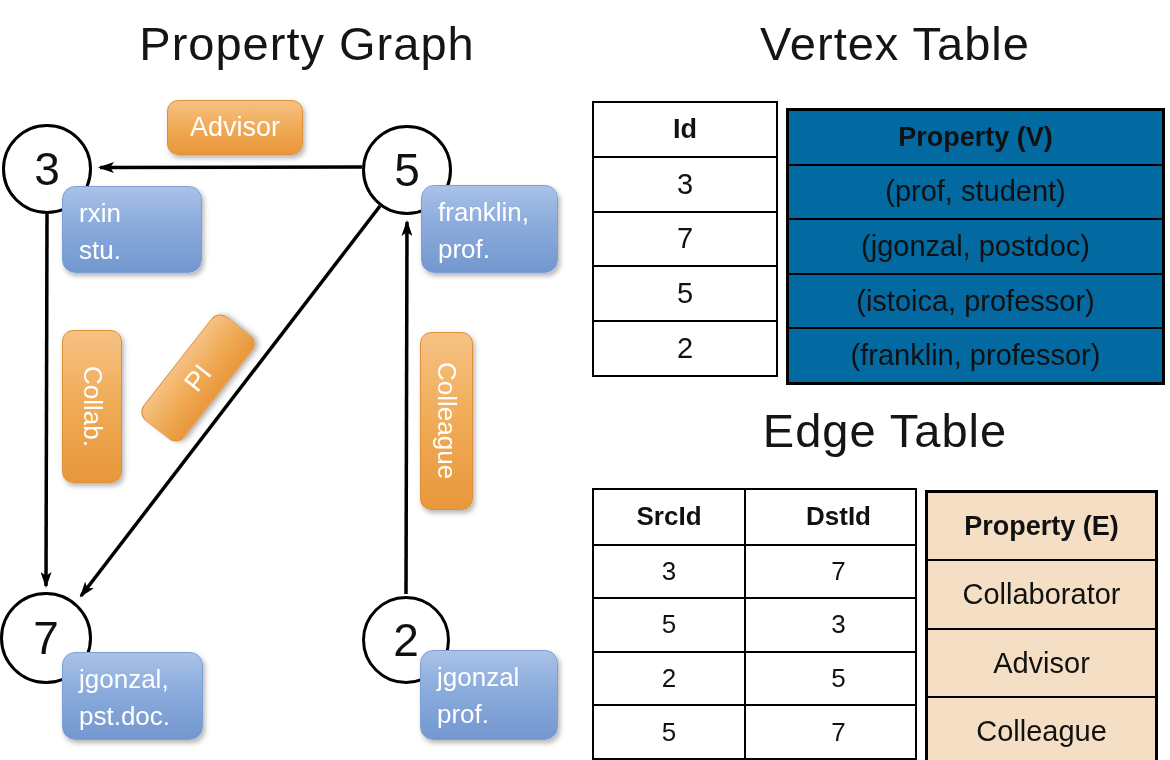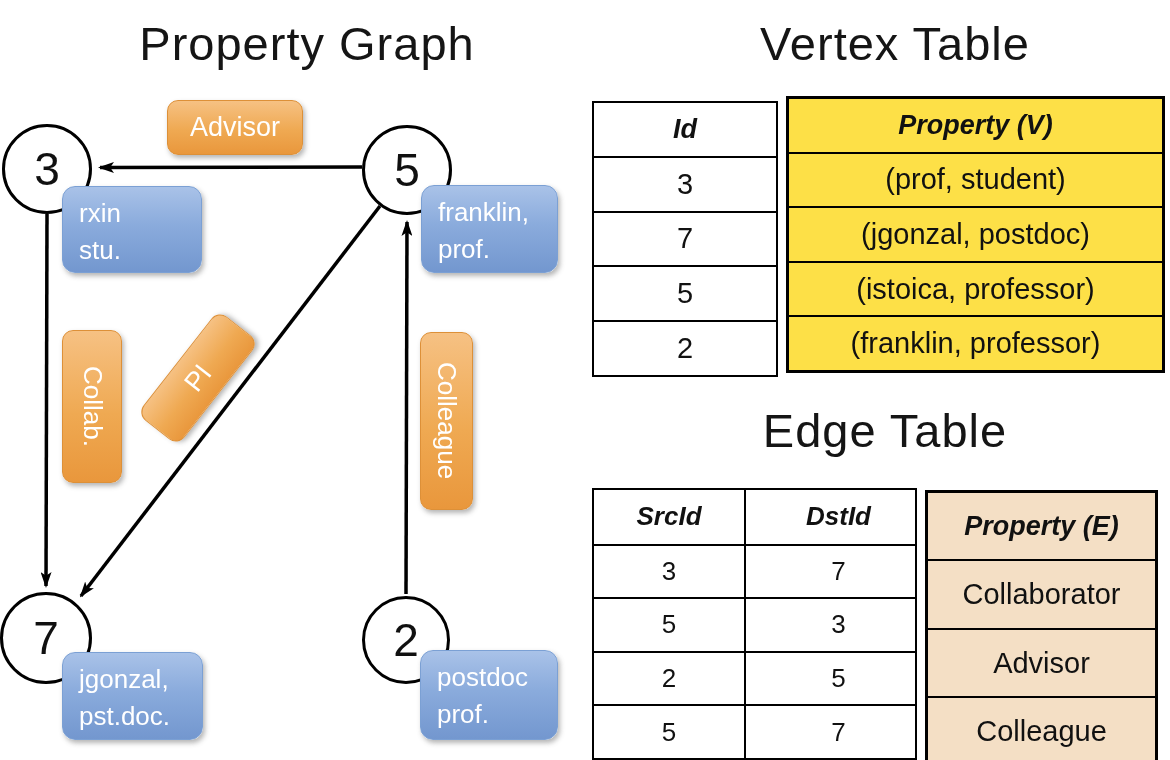--- a/index.html
+++ b/index.html
@@ -60,21 +60,21 @@
   }
   .tbl-thin{border:2px solid #000;background:#fff;}
   .tbl-thick{border:3px solid #000;}
   .trow{
     flex:1;
     display:flex;align-items:center;justify-content:center;
     font-size:29px;
     box-sizing:border-box;
   }
   .trow + .trow{border-top:2px solid #000;}
-  .thead{font-weight:bold;font-size:27px;font-style:italic;}
+  .thead{font-weight:bold;font-size:27px;}
   .grid2{
     position:absolute;
     box-sizing:border-box;
     border:2px solid #000;background:#fff;
     display:grid;
     grid-template-columns:150px 1fr;
     grid-template-rows:repeat(5,1fr);
   }
   .gcell{
     display:flex;align-items:center;justify-content:center;
@@ -135,36 +135,36 @@
   </div>
   <div class="vlabel" style="left:421px;top:185px;width:137px;height:88px;">
     <div>franklin,</div>
     <div>prof.</div>
   </div>
   <div class="vlabel" style="left:62px;top:652px;width:141px;height:88px;">
     <div>jgonzal,</div>
     <div>pst.doc.</div>
   </div>
   <div class="vlabel" style="left:420px;top:650px;width:138px;height:90px;">
-    <div>postdoc</div>
+    <div>jgonzal</div>
     <div>prof.</div>
   </div>
 </div>
 
 <div class="title abs" style="left:722px;top:16px;width:300px;">Vertex Table</div>
 
 <div class="tbl tbl-thin" style="left:592px;top:101px;width:186px;height:276px;">
   <div class="trow thead">Id</div>
   <div class="trow">3</div>
   <div class="trow">7</div>
   <div class="trow">5</div>
   <div class="trow">2</div>
 </div>
 
-<div class="tbl tbl-thick" style="left:786px;top:96px;width:379px;height:277px;background:#fde047;">
+<div class="tbl tbl-thick" style="left:786px;top:108px;width:379px;height:277px;background:#0369a1;">
   <div class="trow thead">Property (V)</div>
   <div class="trow">(prof, student)</div>
   <div class="trow">(jgonzal, postdoc)</div>
   <div class="trow">(istoica, professor)</div>
   <div class="trow">(franklin, professor)</div>
 </div>
 
 <div class="title abs" style="left:722px;top:403px;width:280px;">Edge Table</div>
 
 <div class="grid2" style="left:592px;top:488px;width:325px;height:272px;">

